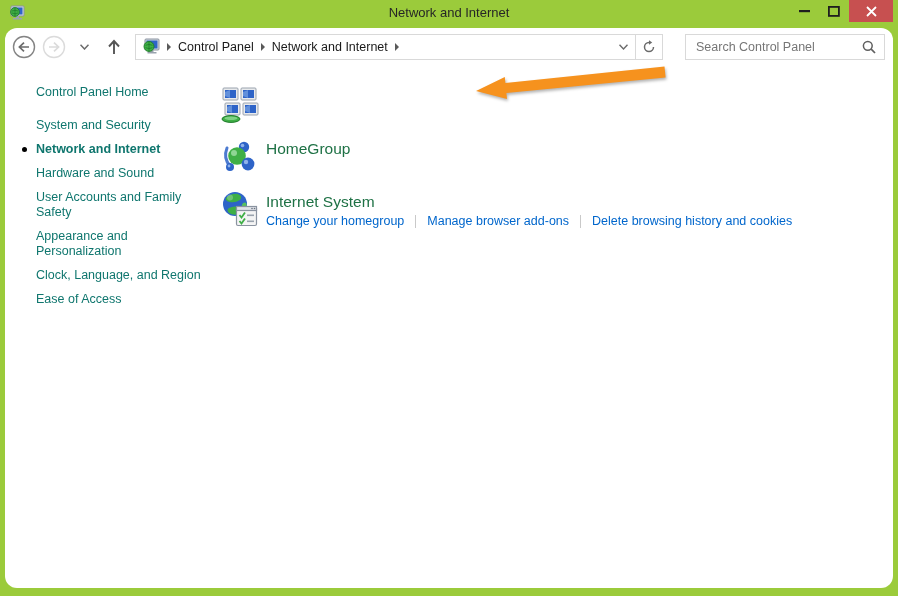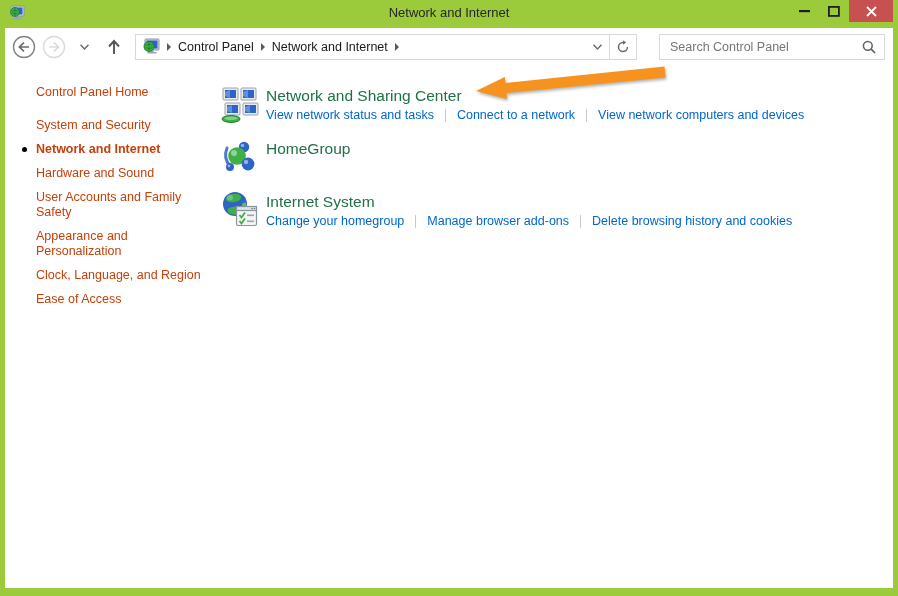--- a/index.html
+++ b/index.html
@@ -23,20 +23,21 @@
   .win-btn {
     width:30px; height:22px; display:flex; align-items:center; justify-content:center;
     cursor:default;
   }
   .win-btn.close { width:44px; background:#C75050; }
 
   
   .client {
     position:absolute; left:5px; right:5px; top:28px; bottom:8px;
     background:#ffffff;
+    border-radius:12px;
   }
 
   
   .toolbar { height:37px; display:flex; align-items:center; padding:0 8px 0 6px; }
   .navbtn { width:26px; height:26px; display:flex; align-items:center; justify-content:center; }
   .tool-gap { width:4px; }
   .addressbar {
     flex:1; height:26px; margin-left:8px; margin-right:22px;
     border:1px solid #D9D9D9; display:flex; align-items:center;
     padding-left:6px; max-width:536px;
@@ -49,34 +50,34 @@
     border-left:4px solid #5a5a5a; border-top:4px solid transparent; border-bottom:4px solid transparent;
   }
   .addr-spacer { flex:1; }
   .addr-chevron { width:24px; height:24px; display:flex; align-items:center; justify-content:center; }
   .addr-refresh {
     width:28px; height:26px; margin:-1px -1px -1px 0;
     border:1px solid #D9D9D9; display:flex; align-items:center; justify-content:center;
     background:#fff;
   }
   .searchbox {
-    width:226px; height:26px; border:1px solid #D9D9D9;
+    width:200px; height:26px; border:1px solid #D9D9D9;
     display:flex; align-items:center; padding:0 8px;
   }
   .searchbox input {
     border:none; outline:none; flex:1; font-size:12.5px;
     font-family:"Liberation Sans", sans-serif; color:#333; min-width:0;
   }
   .searchbox input::placeholder { color:#767676; opacity:1; }
 
   
   .page { display:flex; }
   .sidebar { width:216px; padding:20px 10px 0 31px; flex-shrink:0; }
   .side-item {
-    font-size:12.5px; color:#c2410c; line-height:15px;
+    font-size:12.5px; color:#0f766e; line-height:15px;
     margin-bottom:9px; position:relative; cursor:pointer;
   }
   .side-item .l2 { display:block; }
   .side-home { margin-bottom:18px; }
   .side-item.active { font-weight:bold; }
   .side-item.active::before {
     content:""; position:absolute; left:-14px; top:5px;
     width:5px; height:5px; border-radius:50%; background:#000;
   }
 
@@ -242,30 +243,20 @@
           <rect x="22" y="5" width="11" height="8" fill="#2E64C8"></rect>
           <rect x="6" y="20" width="11" height="8" fill="#2E64C8"></rect>
           <rect x="24" y="20" width="11" height="8" fill="#2E64C8"></rect>
           <path d="M4 7 L9 5 V13 L4 11 Z" fill="#6f9be0" opacity="0.8"></path>
           <path d="M22 7 L27 5 V13 L22 11 Z" fill="#6f9be0" opacity="0.8"></path>
           <path d="M6 22 L11 20 V28 L6 26 Z" fill="#6f9be0" opacity="0.8"></path>
           <path d="M24 22 L29 20 V28 L24 26 Z" fill="#6f9be0" opacity="0.8"></path>
           <ellipse cx="10" cy="34" rx="9" ry="3.4" fill="#3FAF46" stroke="#1d7a29" stroke-width="1"></ellipse>
           <ellipse cx="10" cy="33.2" rx="6.5" ry="1.8" fill="#7fd285"></ellipse>
         </svg>
-        <div class="sec-text">
-          <div class="sec-title">Network and Sharing Center</div>
-          <div class="sec-links">
-            <span class="sec-link">View network status and tasks</span>
-            <span class="sec-sep"></span>
-            <span class="sec-link">Connect to a network</span>
-            <span class="sec-sep"></span>
-            <span class="sec-link">View network computers and devices</span>
-          </div>
-        </div>
       </div>
 
       <div class="section">
         <svg class="sec-icon" viewBox="0 0 38 40">
           <path d="M6 10 Q2 20 9 28" fill="none" stroke="#2E64C8" stroke-width="3" stroke-linecap="round" opacity="0.85"></path>
           <circle cx="23" cy="9" r="5.2" fill="#2E64C8"></circle>
           <circle cx="21.5" cy="7.5" r="1.8" fill="#8fb2ea"></circle>
           <circle cx="16" cy="18" r="8.8" fill="#3FAF46"></circle>
           <circle cx="13" cy="15" r="3" fill="#8fd694"></circle>
           <circle cx="27" cy="26" r="6.4" fill="#2E64C8"></circle>

